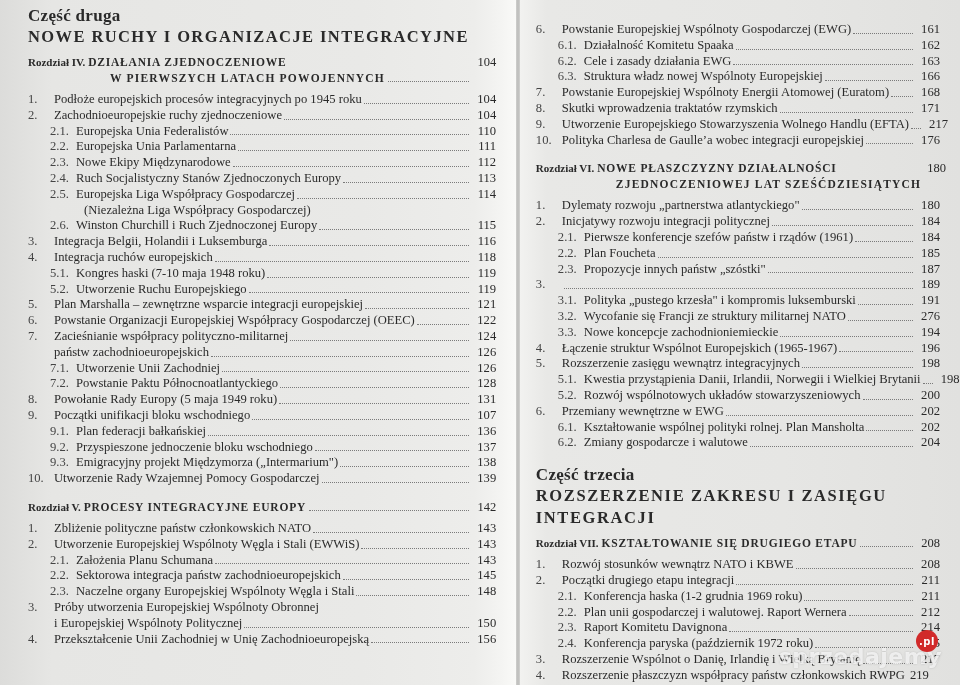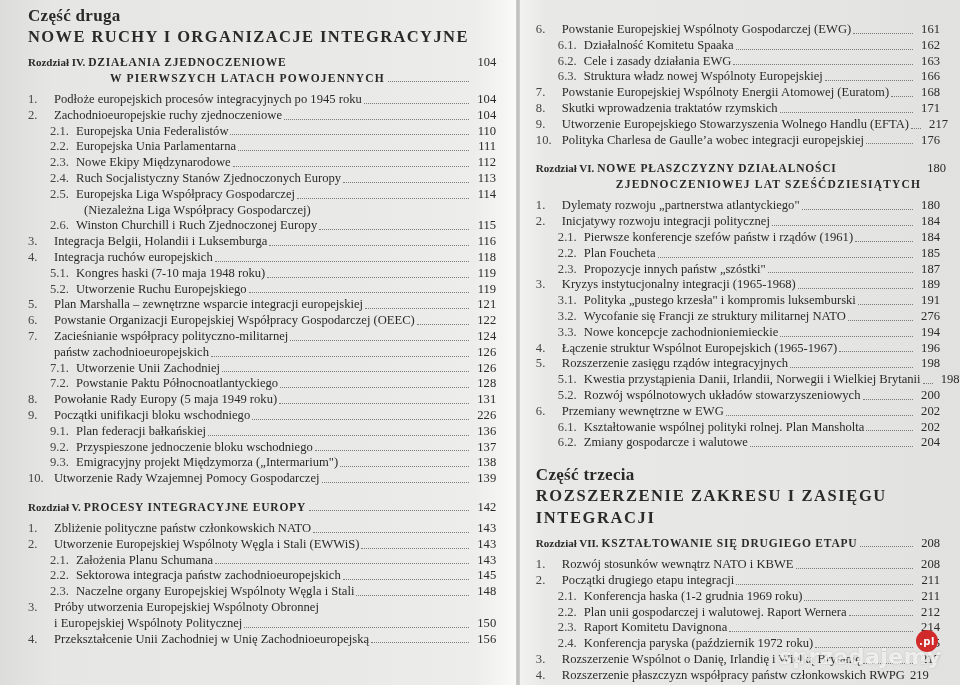--- a/index.html
+++ b/index.html
@@ -238,21 +238,21 @@
         <div class="entry">
           <span class="num">8.</span>
           <span class="txt">Powołanie Rady Europy (5 maja 1949 roku)</span>
           <span class="leader"></span>
           <span class="pg">131</span>
         </div>
         <div class="entry">
           <span class="num">9.</span>
           <span class="txt">Początki unifikacji bloku wschodniego</span>
           <span class="leader"></span>
-          <span class="pg">226</span>
+          <span class="pg">107</span>
         </div>
         <div class="entry sub">
           <span class="num">9.1.</span>
           <span class="txt">Plan federacji bałkańskiej</span>
           <span class="leader"></span>
           <span class="pg">136</span>
         </div>
         <div class="entry sub">
           <span class="num">9.2.</span>
           <span class="txt">Przyspieszone jednoczenie bloku wschodniego</span>
@@ -426,21 +426,20 @@
           <span class="pg">185</span>
         </div>
         <div class="entry sub">
           <span class="num">2.3.</span>
           <span class="txt">Propozycje innych państw „szóstki"</span>
           <span class="leader"></span>
           <span class="pg">187</span>
         </div>
         <div class="entry">
           <span class="num">3.</span>
-          <span class="txt">Kryzys instytucjonalny integracji (1965-1968)</span>
           <span class="leader"></span>
           <span class="pg">189</span>
         </div>
         <div class="entry sub">
           <span class="num">3.1.</span>
           <span class="txt">Polityka „pustego krzesła" i kompromis luksemburski</span>
           <span class="leader"></span>
           <span class="pg">191</span>
         </div>
         <div class="entry sub">
@@ -456,21 +455,21 @@
           <span class="pg">194</span>
         </div>
         <div class="entry">
           <span class="num">4.</span>
           <span class="txt">Łączenie struktur Wspólnot Europejskich (1965-1967)</span>
           <span class="leader"></span>
           <span class="pg">196</span>
         </div>
         <div class="entry">
           <span class="num">5.</span>
-          <span class="txt">Rozszerzenie zasięgu rządów integracyjnych</span>
+          <span class="txt">Rozszerzenie zasięgu wewnątrz integracyjnych</span>
           <span class="leader"></span>
           <span class="pg">198</span>
         </div>
         <div class="entry sub">
           <span class="num">5.1.</span>
           <span class="txt">Kwestia przystąpienia Danii, Irlandii, Norwegii i Wielkiej Brytanii</span>
           <span class="leader"></span>
           <span class="pg">198</span>
         </div>
         <div class="entry sub">

